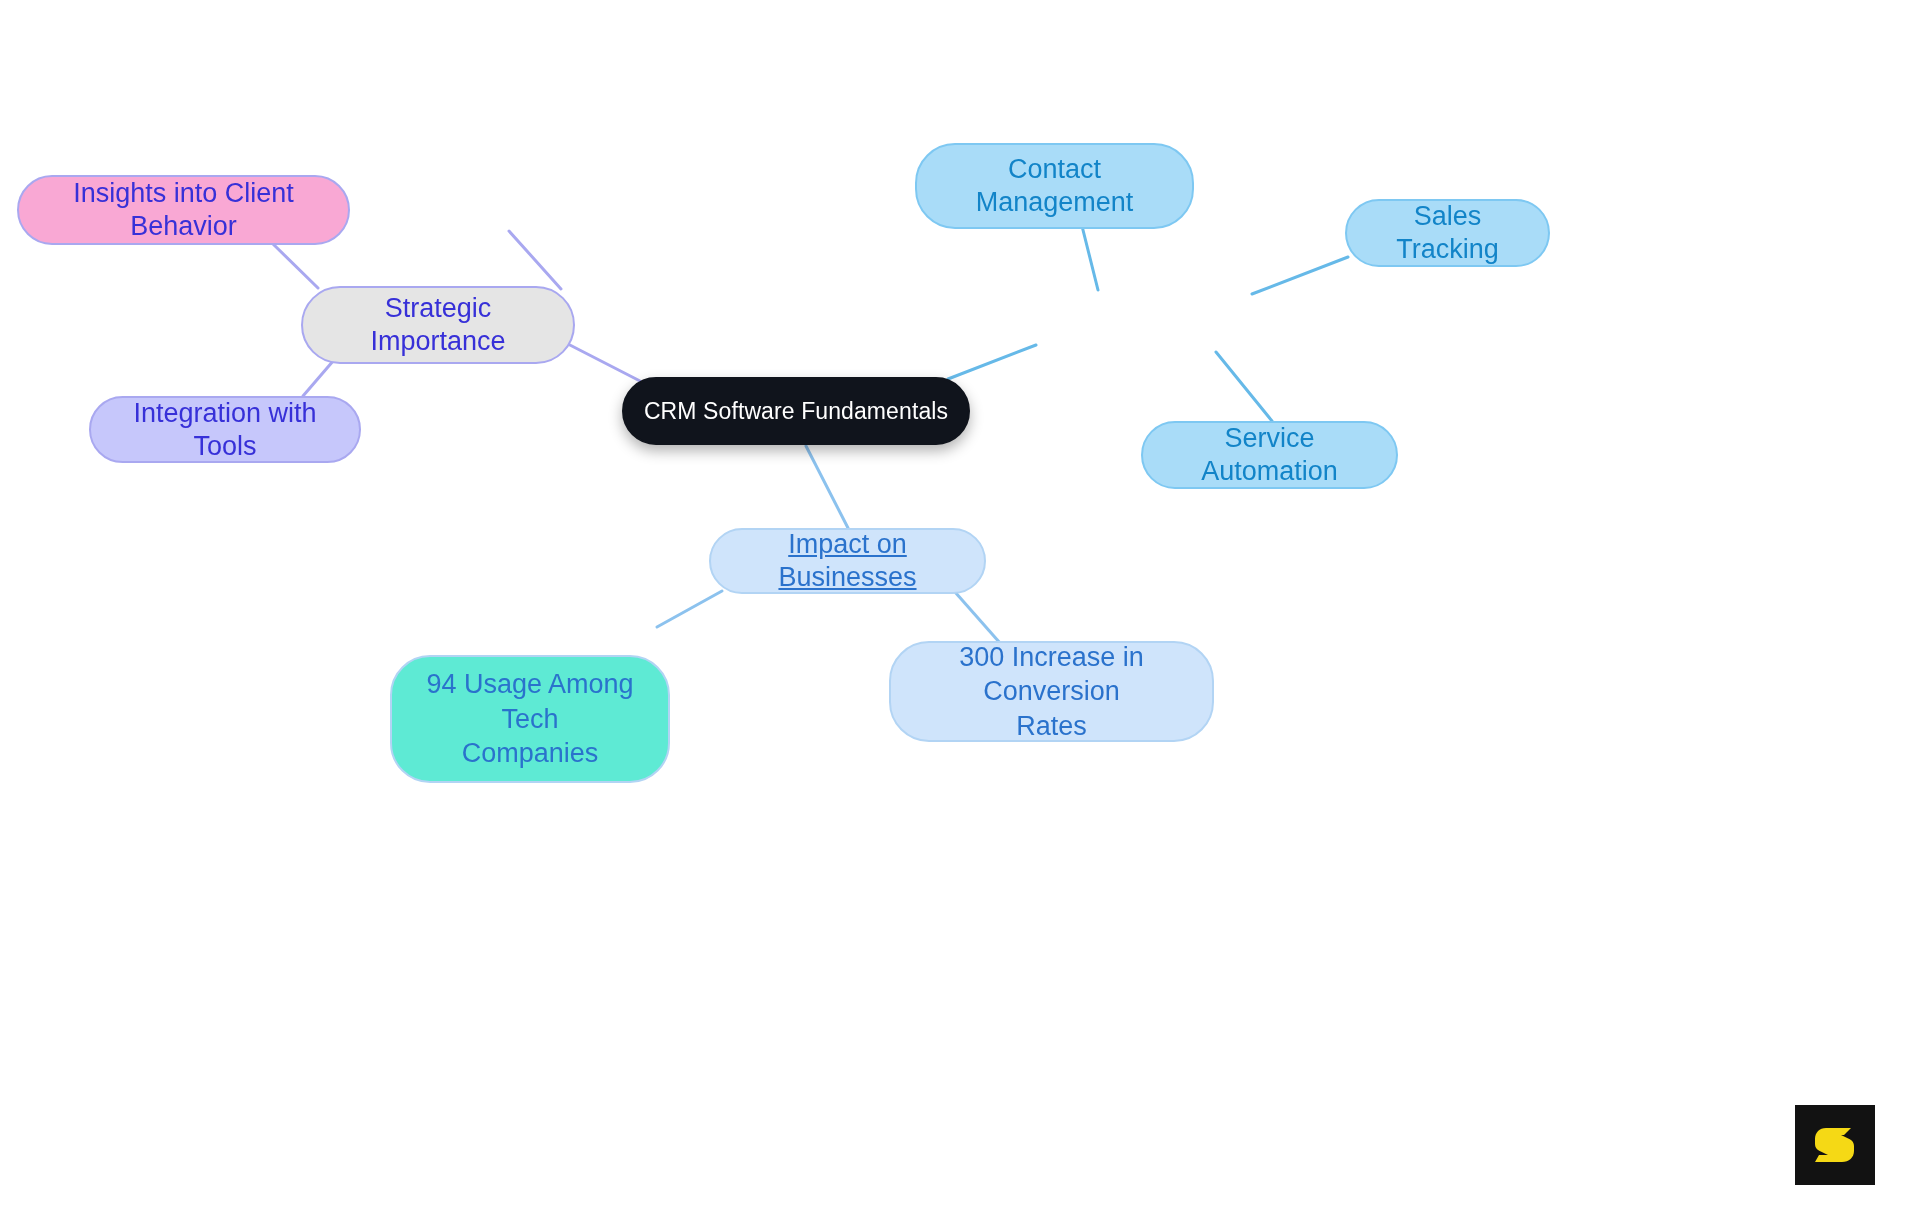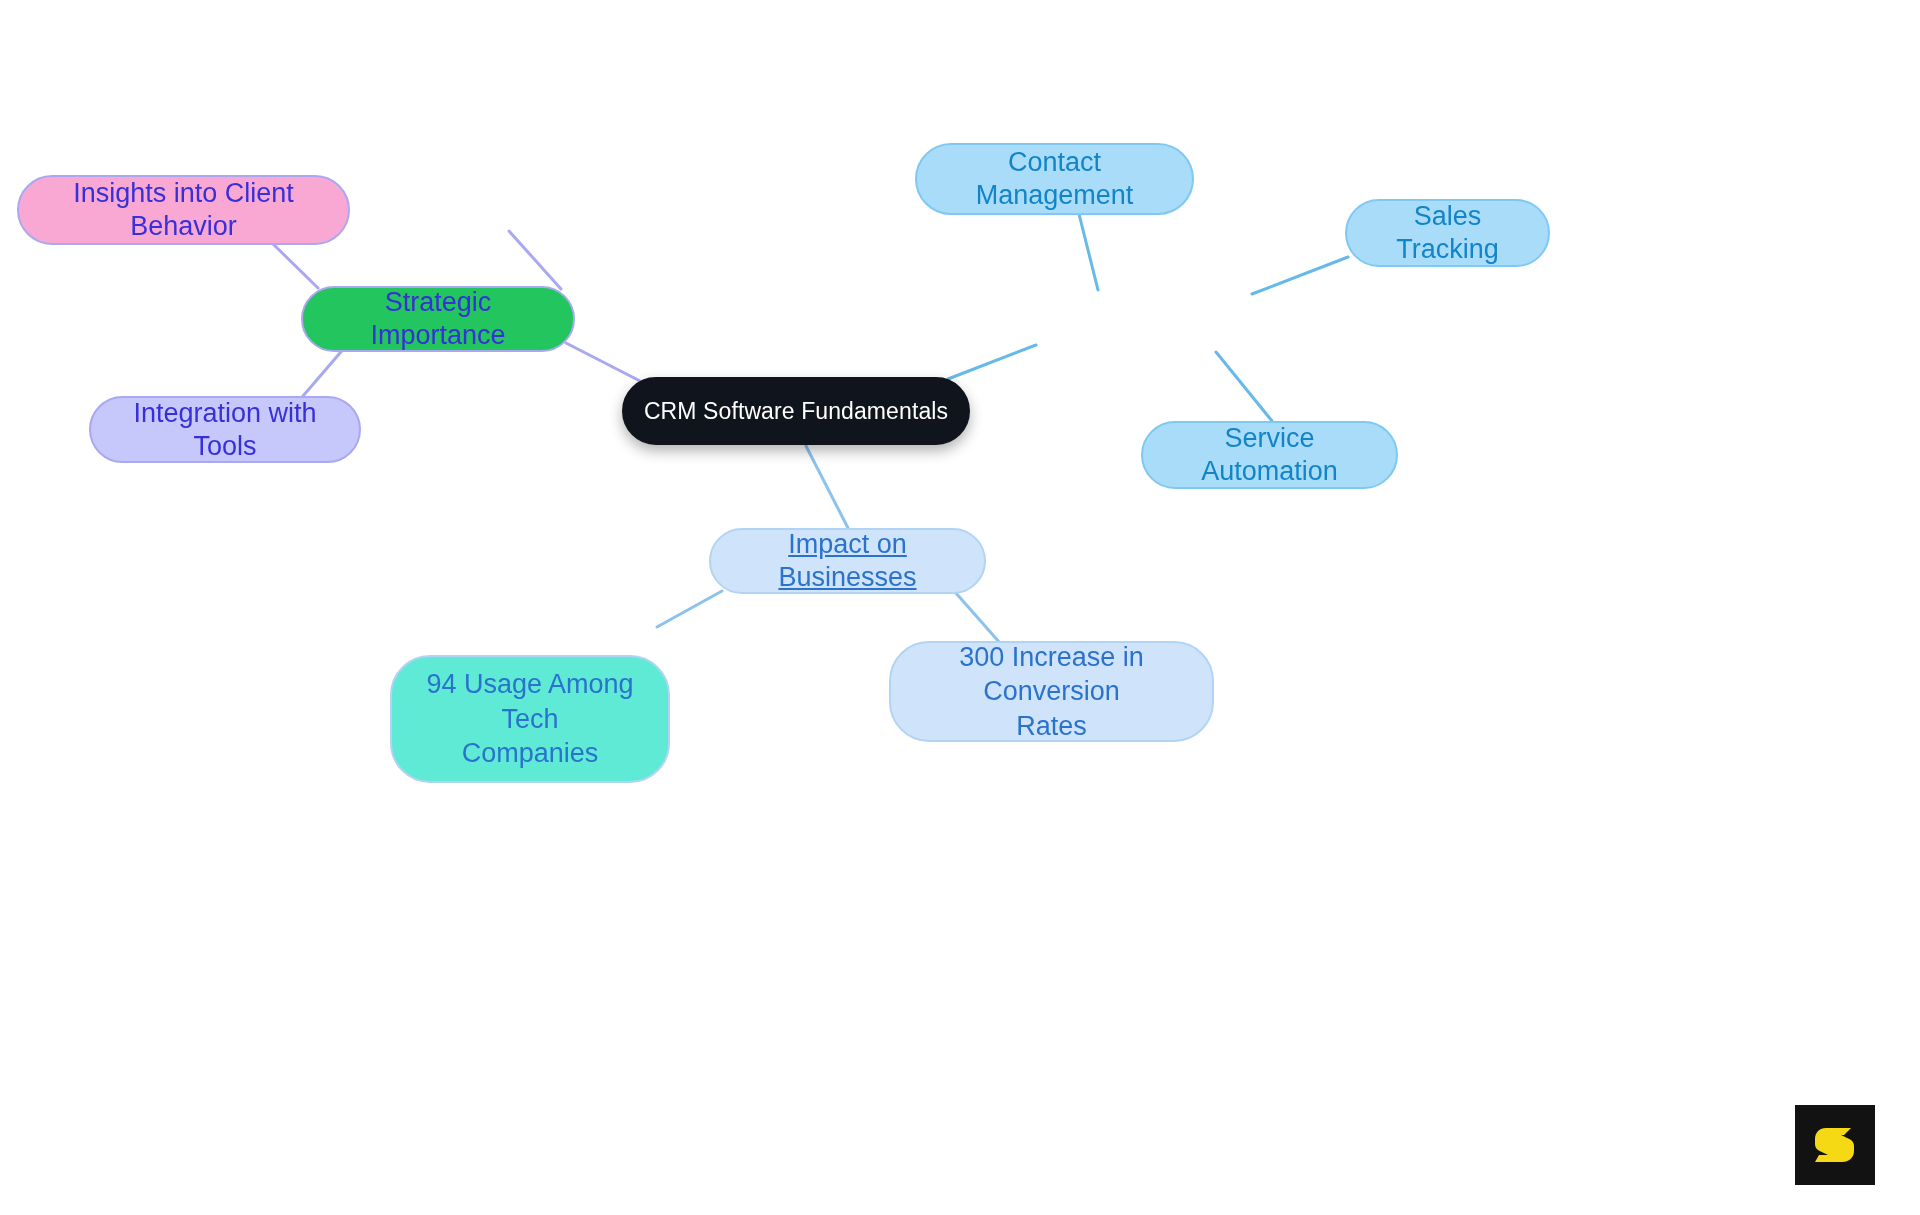--- a/index.html
+++ b/index.html
@@ -93,25 +93,25 @@
       <line x1="1098" y1="290" x2="1079" y2="214" stroke="#66b9e8" stroke-width="3" stroke-linecap="round"></line>
       <line x1="1252" y1="294" x2="1348" y2="257" stroke="#66b9e8" stroke-width="3" stroke-linecap="round"></line>
       <line x1="1216" y1="352" x2="1272" y2="421" stroke="#66b9e8" stroke-width="3" stroke-linecap="round"></line>
       <line x1="806" y1="446" x2="848" y2="528" stroke="#8cc2ee" stroke-width="3" stroke-linecap="round"></line>
       <line x1="722" y1="591" x2="657" y2="627" stroke="#8cc2ee" stroke-width="3" stroke-linecap="round"></line>
       <line x1="955" y1="592" x2="1000" y2="643" stroke="#8cc2ee" stroke-width="3" stroke-linecap="round"></line>
     </svg>
 
   <div class="node root" style="left: 622px; top: 377px; width: 348px; height: 68px; background: rgb(16, 20, 28); color: rgb(255, 255, 255);">CRM Software Fundamentals</div>
 
-  <div class="node violet" style="left: 301px; top: 286px; width: 274px; height: 66px; background: #22c55e; border-color: rgb(169, 168, 240); color: rgb(55, 48, 216);">Strategic Importance</div>
+  <div class="node violet" style="left: 301px; top: 286px; width: 274px; height: 78px; background: #e5e5e5; border-color: rgb(169, 168, 240); color: rgb(55, 48, 216);">Strategic Importance</div>
   <div class="node violet" style="left: 17px; top: 175px; width: 333px; height: 70px; background: #f9a8d4; border-color: rgb(169, 168, 240); color: rgb(55, 48, 216);">Insights into Client Behavior</div>
   <div class="node violet" style="left: 89px; top: 396px; width: 272px; height: 67px; background: rgb(198, 199, 251); border-color: rgb(169, 168, 240); color: rgb(55, 48, 216);">Integration with Tools</div>
 
-  <div class="node sky" style="left: 915px; top: 143px; width: 279px; height: 72px; background: rgb(169, 220, 248); border-color: rgb(126, 200, 242); color: rgb(18, 132, 200);">Contact Management</div>
+  <div class="node sky" style="left: 915px; top: 143px; width: 279px; height: 86px; background: rgb(169, 220, 248); border-color: rgb(126, 200, 242); color: rgb(18, 132, 200);">Contact Management</div>
   <div class="node sky" style="left: 1345px; top: 199px; width: 205px; height: 68px; background: rgb(169, 220, 248); border-color: rgb(126, 200, 242); color: rgb(18, 132, 200);">Sales Tracking</div>
   <div class="node sky" style="left: 1141px; top: 421px; width: 257px; height: 68px; background: rgb(169, 220, 248); border-color: rgb(126, 200, 242); color: rgb(18, 132, 200);">Service Automation</div>
 
   <div class="node pale" style="left: 709px; top: 528px; width: 277px; height: 66px; background: rgb(207, 228, 251); border-color: rgb(178, 212, 244); color: rgb(42, 114, 204); text-decoration: underline;">Impact on Businesses</div>
   <div class="node pale two-line" style="left: 390px; top: 655px; width: 280px; height: 128px; background: #5eead4; border-color: rgb(178, 212, 244); color: rgb(42, 114, 204);">94 Usage Among Tech
 Companies</div>
   <div class="node pale two-line" style="left: 889px; top: 641px; width: 325px; height: 101px; background: rgb(207, 228, 251); border-color: rgb(178, 212, 244); color: rgb(42, 114, 204);">300 Increase in Conversion
 Rates</div>
 
   <div id="logo" style="left: 1795px; top: 1105px; width: 80px; height: 80px; background: rgb(18, 18, 18);">

